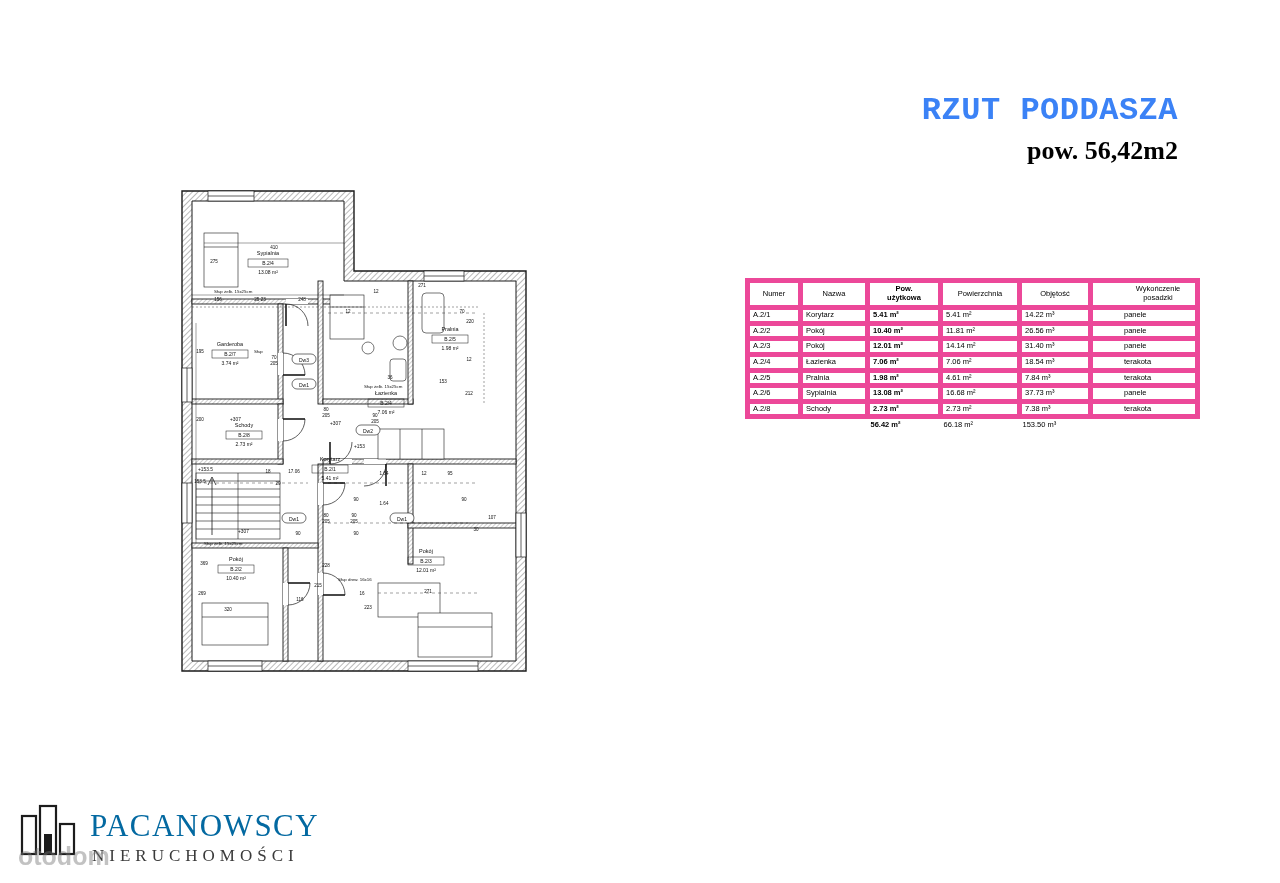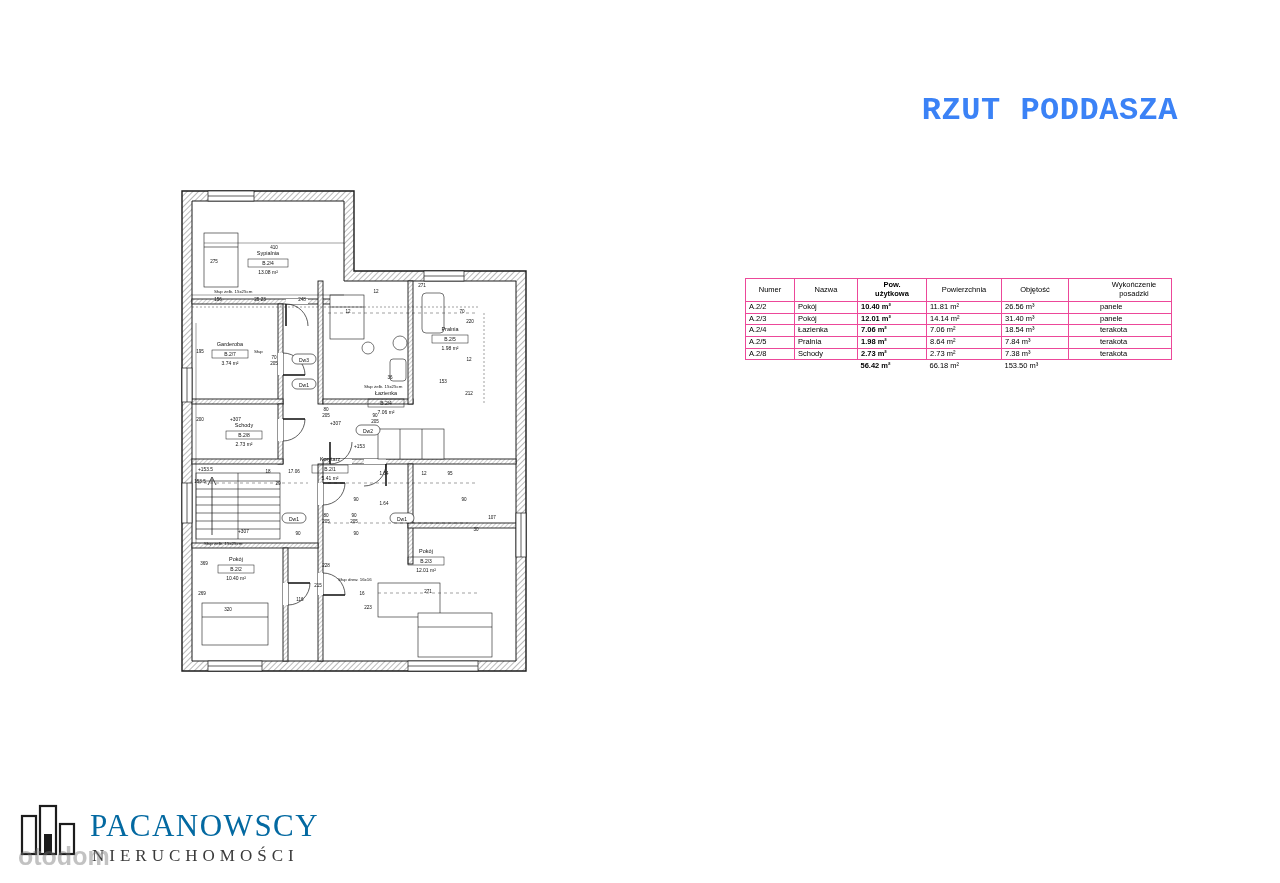--- a/index.html
+++ b/index.html
@@ -44,21 +44,21 @@
   
   .room-table {
     position: absolute;
     left: 745px;
     top: 278px;
     border-collapse: collapse;
     font-size: 7.5px;
     color: #000;
   }
   .room-table td, .room-table th {
-    border: 1px solid #ec4899;
+    border: 5px solid #ec4899;
     padding: 1px 3px;
     font-weight: normal;
     text-align: left;
     vertical-align: middle;
     line-height: 1.15;
     white-space: nowrap;
   }
   .room-table thead td {
     text-align: center;
     font-size: 7.5px;
@@ -129,35 +129,44 @@
     font-weight: bold;
     color: rgba(120,120,120,0.45);
     letter-spacing: 0px;
   }
 </style>
 </head>
 <body>
 
 <div class="title-block">
   <div class="title-main">RZUT PODDASZA</div>
+  <div class="title-sub">pow. 56,42m2</div>
 </div>
 
 <table class="room-table">
   <thead>
     <tr>
       <td class="c0">Numer</td>
       <td class="c1">Nazwa</td>
       <td class="c2">Pow.<br>użytkowa</td>
       <td class="c3">Powierzchnia</td>
       <td class="c4">Objętość</td>
       <td class="c5">Wykończenie<br>posadzki</td>
     </tr>
   </thead>
   <tbody>
     <tr>
+      <td class="c0">A.2/1</td>
+      <td class="c1">Korytarz</td>
+      <td class="c2">5.41 m²</td>
+      <td class="c3">5.41 m²</td>
+      <td class="c4">14.22 m³</td>
+      <td class="c5">panele</td>
+    </tr>
+    <tr>
       <td class="c0">A.2/2</td>
       <td class="c1">Pokój</td>
       <td class="c2">10.40 m²</td>
       <td class="c3">11.81 m²</td>
       <td class="c4">26.56 m³</td>
       <td class="c5">panele</td>
     </tr>
     <tr>
       <td class="c0">A.2/3</td>
       <td class="c1">Pokój</td>
@@ -171,23 +180,31 @@
       <td class="c1">Łazienka</td>
       <td class="c2">7.06 m²</td>
       <td class="c3">7.06 m²</td>
       <td class="c4">18.54 m³</td>
       <td class="c5">terakota</td>
     </tr>
     <tr>
       <td class="c0">A.2/5</td>
       <td class="c1">Pralnia</td>
       <td class="c2">1.98 m²</td>
-      <td class="c3">8.64 m²</td>
+      <td class="c3">4.61 m²</td>
       <td class="c4">7.84 m³</td>
       <td class="c5">terakota</td>
+    </tr>
+    <tr>
+      <td class="c0">A.2/6</td>
+      <td class="c1">Sypialnia</td>
+      <td class="c2">13.08 m²</td>
+      <td class="c3">16.68 m²</td>
+      <td class="c4">37.73 m³</td>
+      <td class="c5">panele</td>
     </tr>
     <tr>
       <td class="c0">A.2/8</td>
       <td class="c1">Schody</td>
       <td class="c2">2.73 m²</td>
       <td class="c3">2.73 m²</td>
       <td class="c4">7.38 m³</td>
       <td class="c5">terakota</td>
     </tr>
   </tbody>

